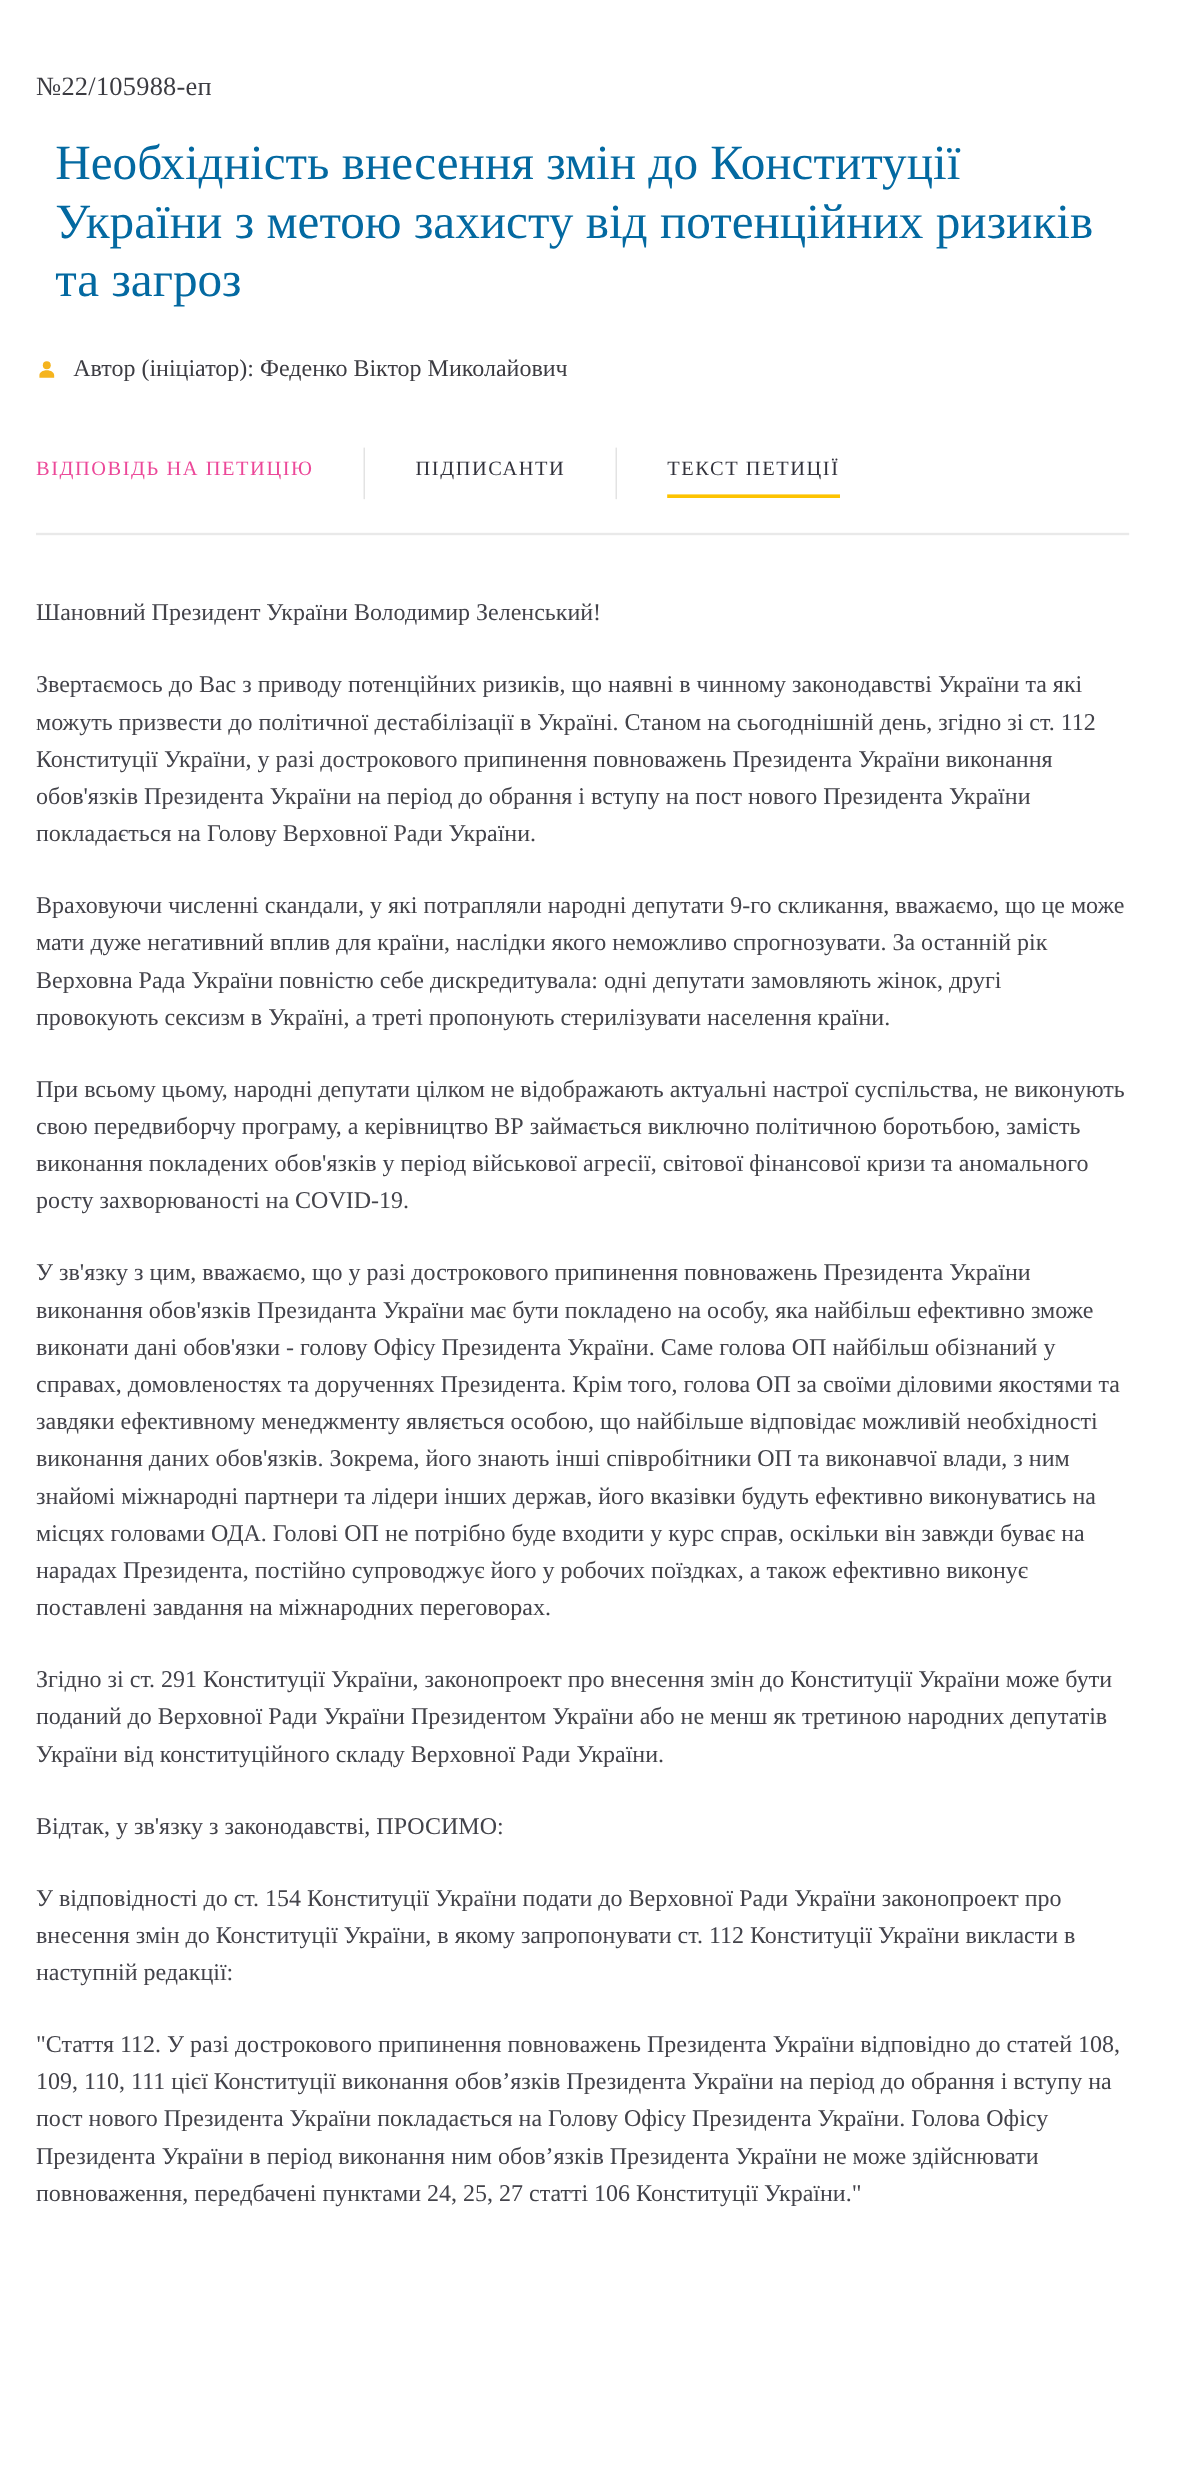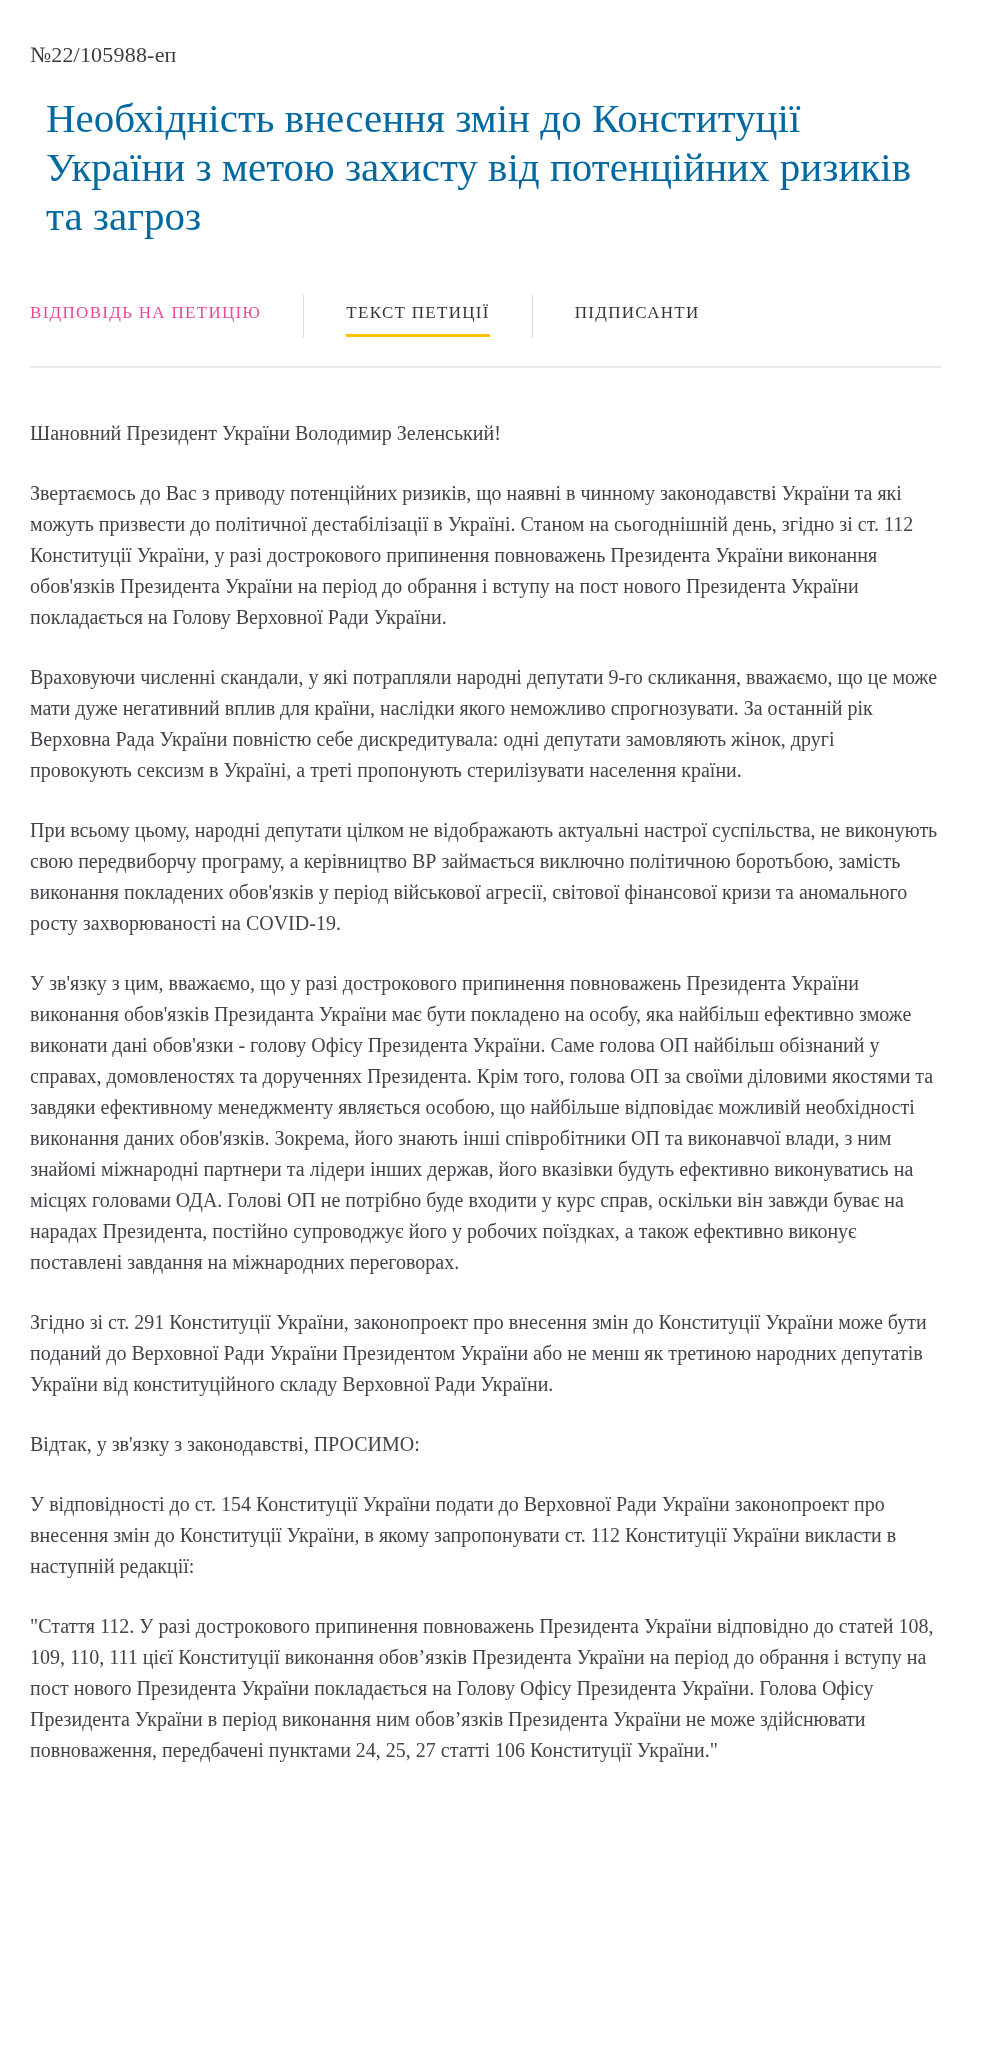--- a/index.html
+++ b/index.html
@@ -3,21 +3,21 @@
 <meta charset="utf-8">
 <style>
   html, body { margin: 0; padding: 0; background: #ffffff; }
   .page {
     width: 1003px;
     min-height: 2071px;
     box-sizing: border-box;
     background: #ffffff;
     font-family: "Liberation Serif", "DejaVu Serif", serif;
     color: #3f3f46;
-    padding: 42px 62px 60px 30px;
+    padding: 59px 62px 60px 30px;
   }
 
   .petition-number {
     font-size: 22px;
     color: #3c3c42;
     letter-spacing: 0.2px;
   }
 
   .title {
     margin: 26px 0 0 16px;
@@ -79,31 +79,40 @@
 </head>
 <body>
 
 <div class="page">
 
   <div class="petition-number">№22/105988-еп</div>
 
   <h1 class="title">Необхідність внесення змін до Конституції України з метою захисту від потенційних ризиків та загроз</h1>
 
   <div class="meta">
+    <div class="meta-row">
+      <span class="icon">
+        <svg viewBox="0 0 24 24" width="18" height="18" fill="#f5b41e" aria-hidden="true">
+          <circle cx="12" cy="7.2" r="4.4"></circle>
+          <path d="M12 12.8c-4.7 0-8.2 2.5-8.2 5.6V21h16.4v-2.6c0-3.1-3.5-5.6-8.2-5.6z"></path>
+        </svg>
+      </span>
+      <span>Автор (ініціатор): Феденко Віктор Миколайович</span>
+    </div>
   </div>
 
   <div class="tabs">
     <div class="tab tab--muted">
       <span class="tab-label">ВІДПОВІДЬ НА ПЕТИЦІЮ</span>
     </div>
+    <div class="tab">
+      <span class="tab-label">ПІДПИСАНТИ</span>
+    </div>
     <div class="tab tab--active">
       <span class="tab-label">ТЕКСТ ПЕТИЦІЇ</span>
-    </div>
-    <div class="tab">
-      <span class="tab-label">ПІДПИСАНТИ</span>
     </div>
   </div>
 
   <hr class="divider">
 
   <div class="body-text">
     <p>Шановний Президент України Володимир Зеленський!</p>
     <p>Звертаємось до Вас з приводу потенційних ризиків, що наявні в чинному законодавстві України та які можуть призвести до політичної дестабілізації в Україні. Станом на сьогоднішній день, згідно зі ст. 112 Конституції України, у разі дострокового припинення повноважень Президента України виконання обов'язків Президента України на період до обрання і вступу на пост нового Президента України покладається на Голову Верховної Ради України.</p>
     <p>Враховуючи численні скандали, у які потрапляли народні депутати 9-го скликання, вважаємо, що це може мати дуже негативний вплив для країни, наслідки якого неможливо спрогнозувати. За останній рік Верховна Рада України повністю себе дискредитувала: одні депутати замовляють жінок, другі провокують сексизм в Україні, а треті пропонують стерилізувати населення країни.</p>
     <p>При всьому цьому, народні депутати цілком не відображають актуальні настрої суспільства, не виконують свою передвиборчу програму, а керівництво ВР займається виключно політичною боротьбою, замість виконання покладених обов'язків у період військової агресії, світової фінансової кризи та аномального росту захворюваності на COVID-19.</p>

